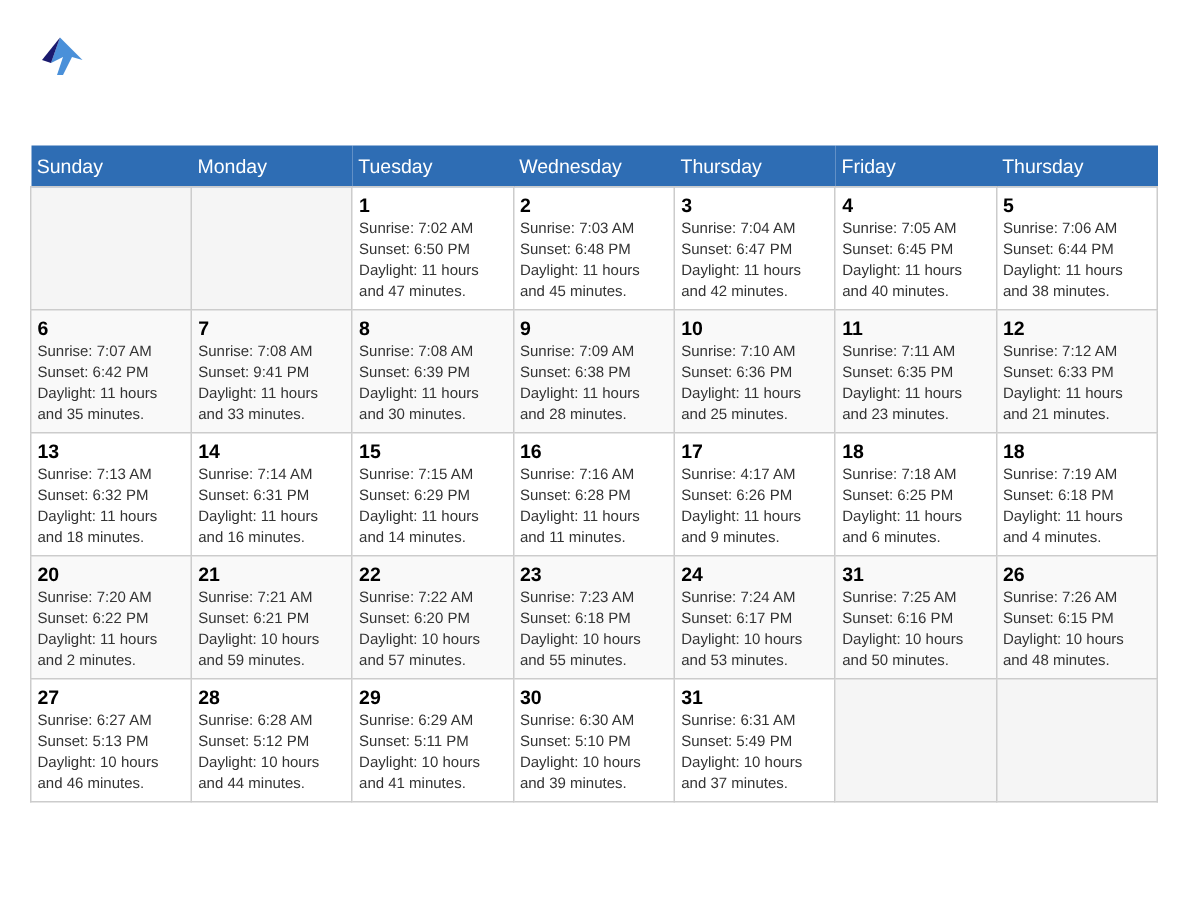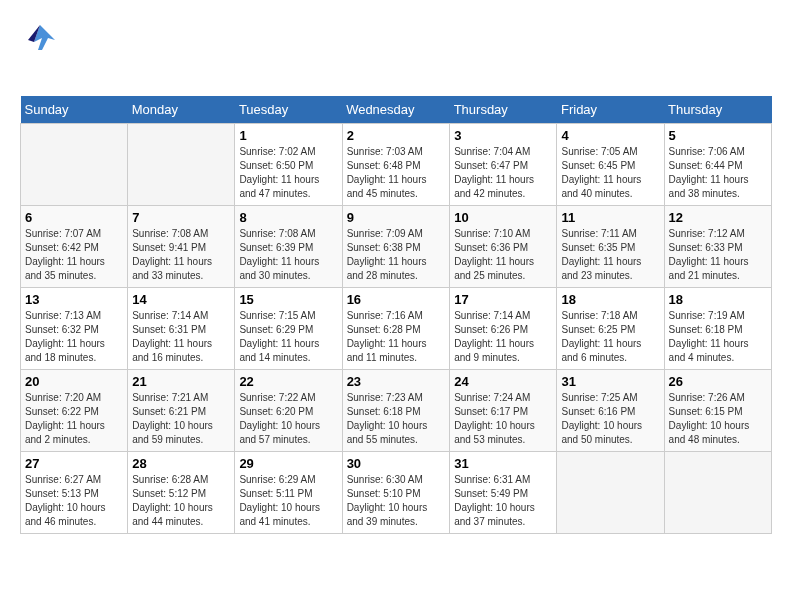--- a/index.html
+++ b/index.html
@@ -224,21 +224,21 @@
 Daylight: 11 hours and 14 minutes.</div>
         </td>
         <td>
           <span class="day-num">16</span>
           <div class="day-info">Sunrise: 7:16 AM
 Sunset: 6:28 PM
 Daylight: 11 hours and 11 minutes.</div>
         </td>
         <td>
           <span class="day-num">17</span>
-          <div class="day-info">Sunrise: 7:14 AM
+          <div class="day-info">Sunrise: 4:17 AM
 Sunset: 6:26 PM
 Daylight: 11 hours and 9 minutes.</div>
         </td>
         <td>
           <span class="day-num">18</span>
           <div class="day-info">Sunrise: 7:18 AM
 Sunset: 6:25 PM
 Daylight: 11 hours and 6 minutes.</div>
         </td>
         <td>

